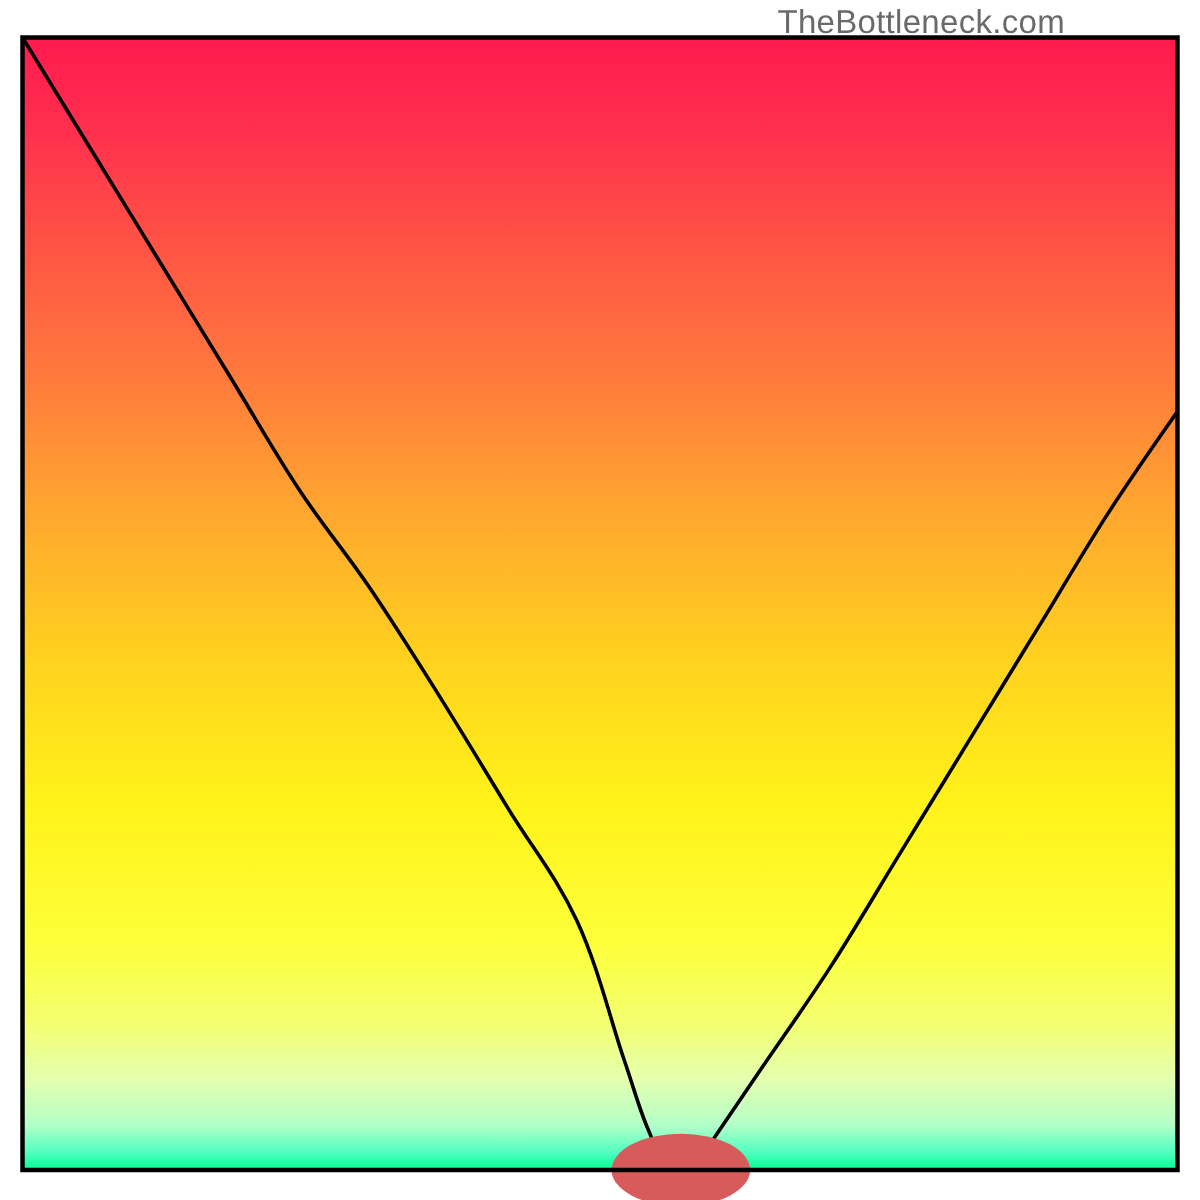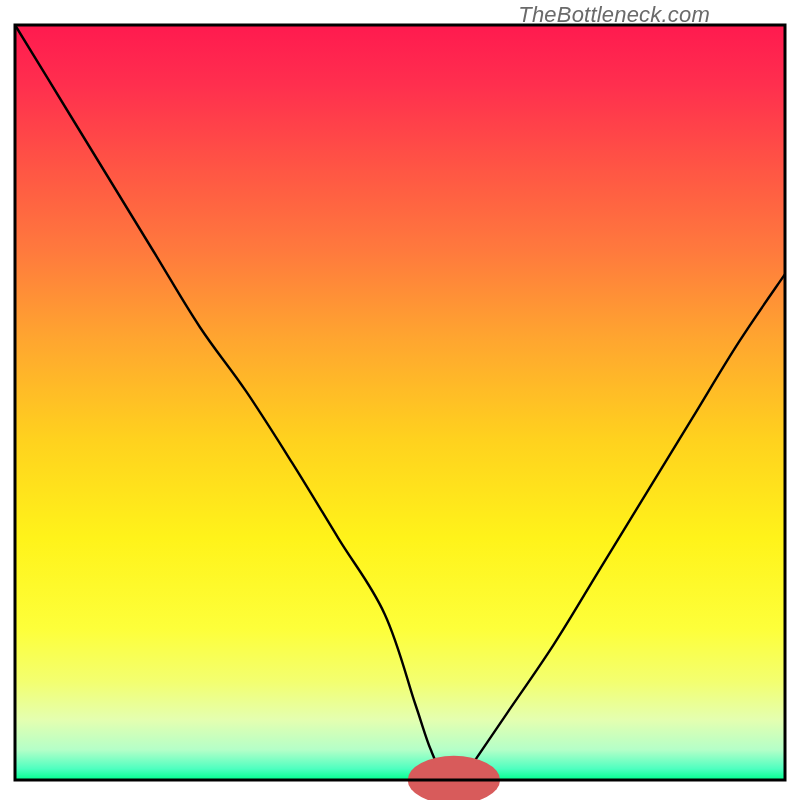--- a/index.html
+++ b/index.html
@@ -7,21 +7,20 @@
     padding: 0;
     width: 800px;
     height: 800px;
     overflow: hidden;
     background: #ffffff;
   }
   .chart-container {
     position: relative;
     width: 720px;
     height: 800px;
-    font-style: italic;
   }
   svg {
     display: block;
   }
   .watermark {
     position: absolute;
     top: 2px;
     right: 10px;
     font-family: Arial, Helvetica, sans-serif;
     font-size: 22px;

